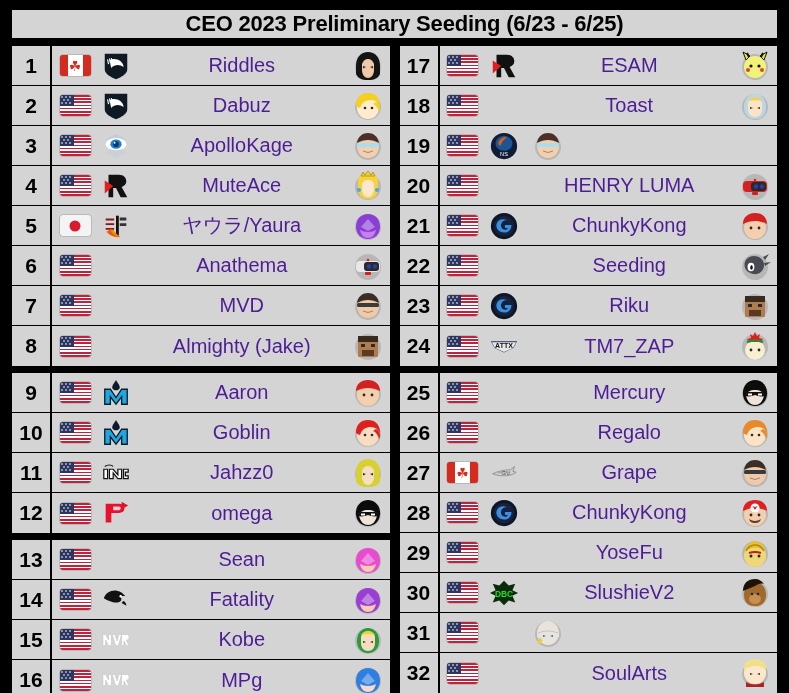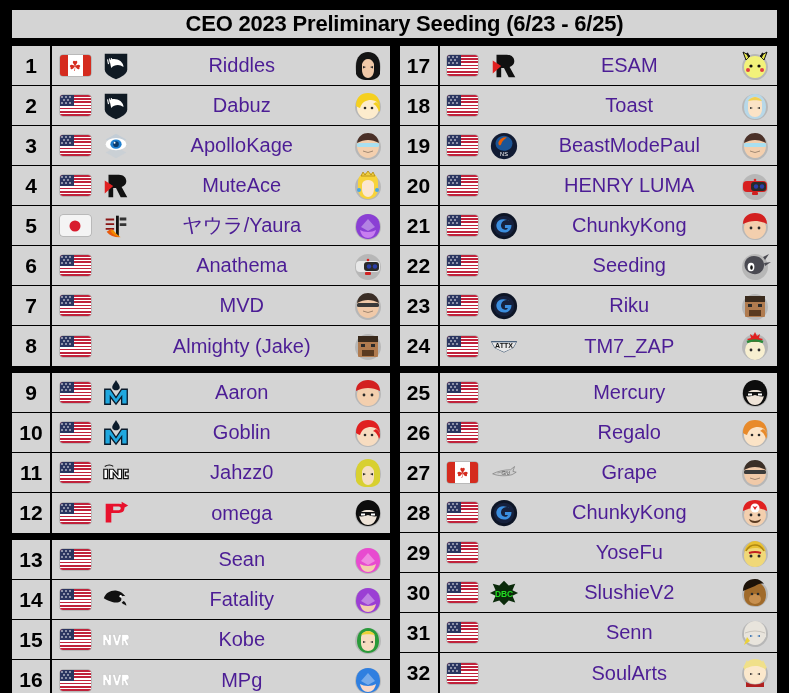--- a/index.html
+++ b/index.html
@@ -649,21 +649,20 @@
             <div class="team-cell">
               <span>
                 <svg class="logo" viewBox="0 0 32 32">
                   <circle cx="16" cy="16" r="14" fill="#111b33"></circle>
                   <path d="M16 5c5 0 9 4 9 8 0 5-4 8-9 8s-9-3-9-8c0-4 4-8 9-8z" fill="#1e5fa8" opacity=".85"></path>
                   <path d="M10 12c2-4 6-6 9-5-3 2-5 4-6 7-1 2-3 2-3-2z" fill="#e85d04"></path>
                   <text x="16" y="27" font-size="6" fill="#fff" text-anchor="middle" font-family="sans-serif">NS</text>
                 </svg>
               </span>
             </div>
-            <div class="name-cell">BeastModePaul</div>
             <div class="char-cell">
               <svg class="stock" viewBox="0 0 32 32">
                 <circle cx="16" cy="17" r="13" fill="#00000022"></circle>
                 <path d="M5 16c0-7 5-12 11-12s11 5 11 12c0 7-5 12-11 12S5 23 5 16z" fill="#f3cfae"></path>
                 <path d="M5 13c1-7 6-10 11-10s10 3 11 10c-4-2-7-3-11-3s-7 1-11 3z" fill="#4a3028"></path>
                 <rect x="5" y="13" width="22" height="4" rx="1.5" fill="#a8dff0"></rect>
                 <path d="M11 21q5 3 10 0" stroke="#00000055" stroke-width="1" fill="none"></path>
               </svg>
             </div>
           </div>
@@ -915,21 +914,20 @@
                 <circle cx="19" cy="17" r="1.3" fill="#2a2a2a"></circle>
               </svg>
             </div>
           </div>
           <div class="row">
             <div class="seed-cell">31</div>
             <div class="flag-cell">
               <div class="flag flag-us"></div>
             </div>
             <div class="team-cell"></div>
-            <div class="name-cell">Senn</div>
             <div class="char-cell">
               <svg class="stock" viewBox="0 0 32 32">
                 <circle cx="16" cy="17" r="13" fill="#00000022"></circle>
                 <path d="M5 16c0-7 5-12 11-12s11 5 11 12-5 12-11 12S5 23 5 16z" fill="#e8e4dc"></path>
                 <path d="M5 17h22v3c-4 2-8 3-11 3s-7-1-11-3z" fill="#e8e4dc"></path>
                 <path d="M6 16q10-4 20 0" stroke="#c8c4bc" stroke-width="1" fill="none"></path>
                 <path d="M8 20l-3 8 6-4z" fill="#ecd238"></path>
                 <path d="M11 18l3 1-3 1zM21 18l-3 1 3 1z" fill="#2a6ab0"></path>
               </svg>
             </div>

